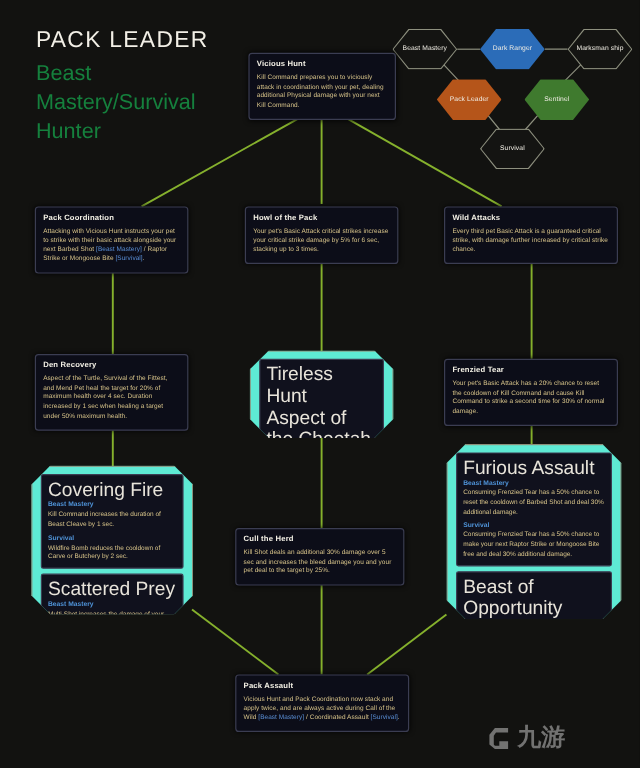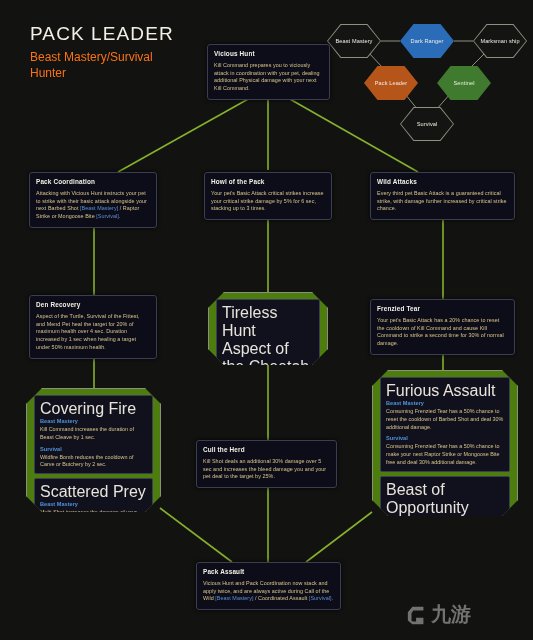--- a/index.html
+++ b/index.html
@@ -8,21 +8,21 @@
     width:533px;height:640px;position:relative;overflow:hidden;
     font-family:"Liberation Sans","DejaVu Sans",sans-serif;
     background:#121210;color:#e8e4da;
   }
   #stage{position:absolute;inset:0;width:481px;height:640px;}
   #wires{position:absolute;left:0;top:0;width:533px;height:640px;z-index:1;pointer-events:none;}
 
   
   .header{position:absolute;left:30px;top:22px;z-index:5;}
   .h-title{font-size:19px;letter-spacing:1.1px;color:#f2efe6;font-weight:400;line-height:1.25;}
-  .h-sub{font-size:12px;color:#f97316;font-weight:400;line-height:1.35;margin-top:3px;max-width:160px;}
+  .h-sub{font-size:18px;color:#15803d;font-weight:400;line-height:1.35;margin-top:3px;max-width:160px;}
   .h-mock{font-size:12.5px;color:#efece3;margin-top:17px;font-weight:400;}
 
   
   .card{
     position:absolute;z-index:4;
     background:#0c0d18;
     border:1px solid #3b3d52;
     border-radius:3px;
     padding:5px 6px 6px 6px;
     box-sizing:border-box;
@@ -36,21 +36,21 @@
     font-size:5.4px;line-height:1.45;color:#d8c48a;letter-spacing:.05px;
   }
   .card .d .lk{color:#5a8fd6;}
   .spec{font-size:5.6px;color:#4f93d8;font-weight:bold;margin-top:4px;margin-bottom:1px;line-height:1.25;}
   .spec.first{margin-top:0;}
   .sd{font-size:5.4px;line-height:1.45;color:#d8c48a;}
 
   
   .choice{
     position:absolute;z-index:4;box-sizing:border-box;
-    background:#4d7c0f;
+    background:#5eead4;
     border:1px solid #8c8f7a;
     padding:6px 7px;
     clip-path:polygon(16px 0,calc(100% - 16px) 0,100% 16px,100% calc(100% - 16px),
                       calc(100% - 16px) 100%,16px 100%,0 calc(100% - 16px),0 16px);
   }
   .choice .sub{background:#10111d;border:1px solid #3b3d52;border-radius:2px;padding:4px 5px;}
   .choice .sub + .sub{margin-top:4px;}
 
   
   .hex{

